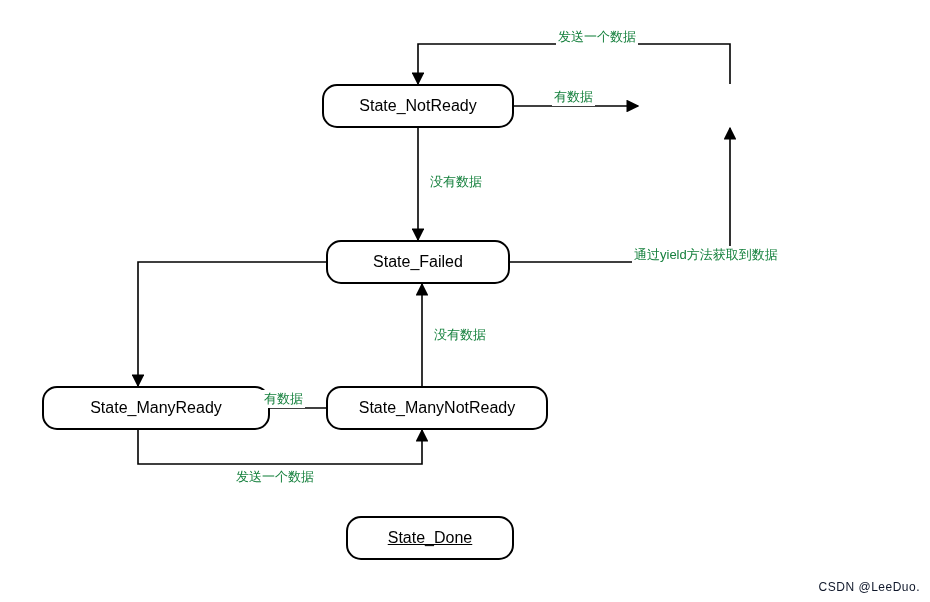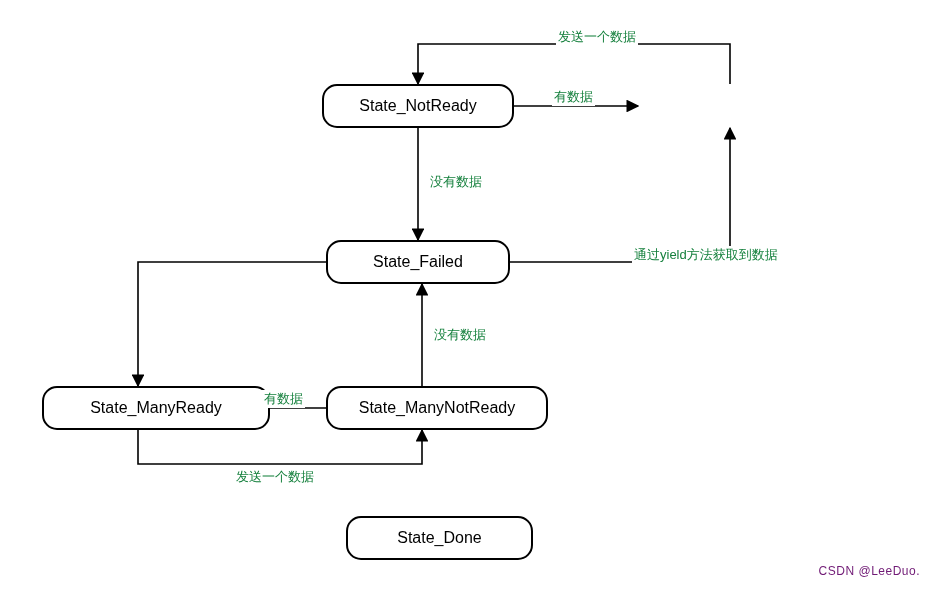--- a/index.html
+++ b/index.html
@@ -35,23 +35,23 @@
     position: absolute;
     font-size: 13px;
     color: #15803d;
     background: #fff;
     padding: 0 2px;
     white-space: nowrap;
   }
   .watermark {
     position: absolute;
     right: 10px;
-    bottom: 24px;
+    bottom: 8px;
     font-size: 12px;
-    color: #701a75;
+    color: #0f172a;
     letter-spacing: 0.5px;
   }
   svg.lines {
     position: absolute;
     left: 0; top: 0;
     width: 930px;
     height: 602px;
     pointer-events: none;
   }
 </style>
@@ -94,21 +94,21 @@
   </div>
 
   <div class="node" style="left:42px; top:386px; width:228px;">
     <span>State_ManyReady</span>
   </div>
 
   <div class="node" style="left:326px; top:386px; width:222px;">
     <span>State_ManyNotReady</span>
   </div>
 
-  <div class="node" style="left:346px; top:516px; width:187px;">
+  <div class="node" style="left:346px; top:516px; width:168px;text-decoration:underline;">
     <span>State_Done</span>
   </div>
 
   <div class="edge-label" style="left:552px; top:88px;">有数据</div>
 
   <div class="edge-label" style="left:556px; top:28px;">发送一个数据</div>
 
   <div class="edge-label" style="left:428px; top:173px;">没有数据</div>
 
   <div class="edge-label" style="left:600px; top:246px;margin-left:32px;">通过yield方法获取到数据</div>

